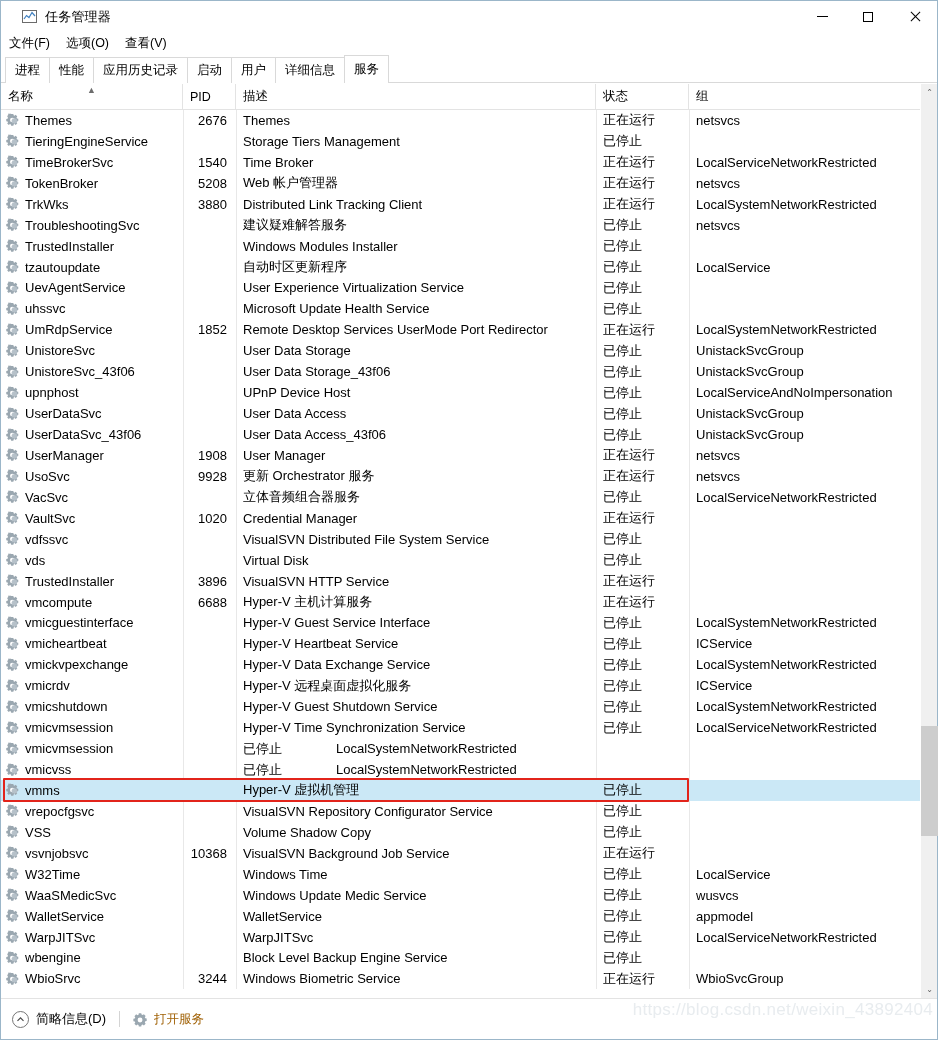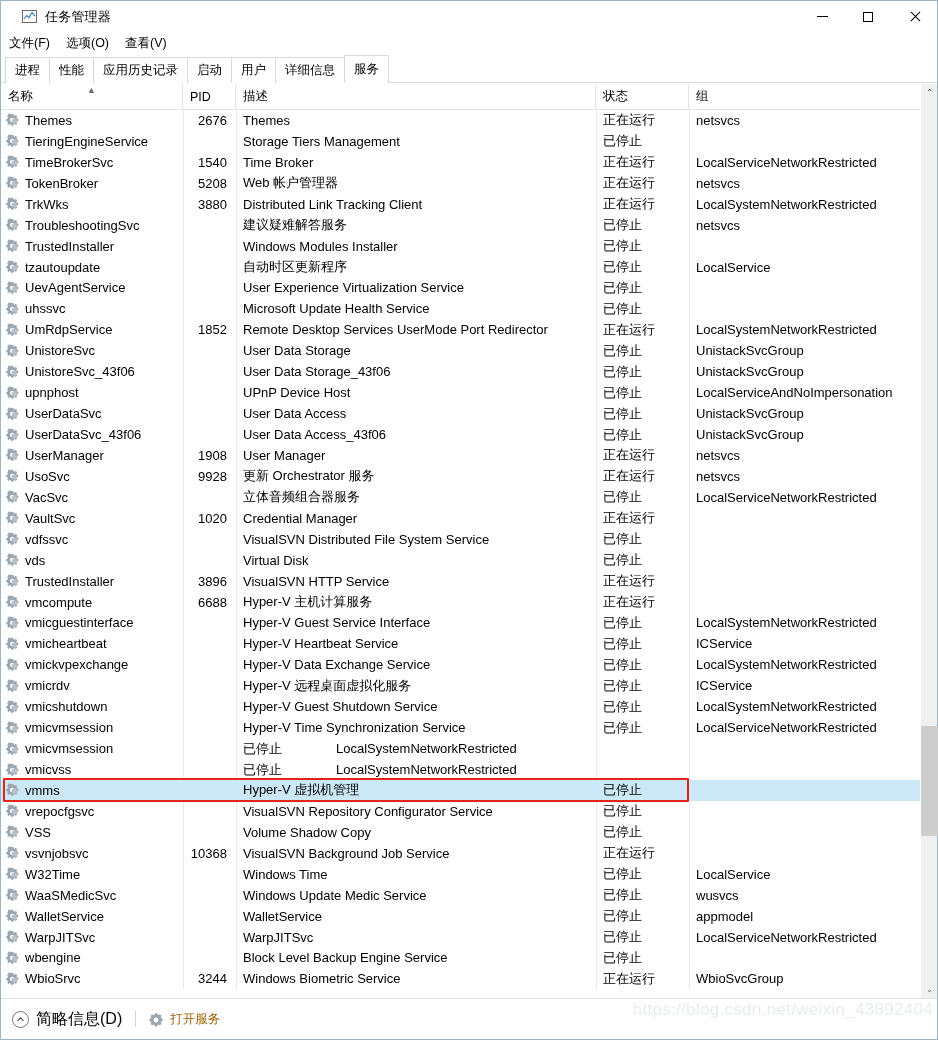--- a/index.html
+++ b/index.html
@@ -242,21 +242,21 @@
     cursor: default;
   }
   #chev-circle {
     width: 17px; height: 17px;
     border: 1px solid #767676;
     border-radius: 50%;
     display:flex; align-items:center; justify-content:center;
     margin-right: 7px;
     flex: 0 0 17px;
   }
-  #fewer-label { font-size: 16px; color: #000; }
+  #fewer-label { font-size: 13px; color: #000; }
   #sb-divider {
     width: 1px; height: 16px;
     background: #d4d4d4;
     margin: 0 13px;
   }
   #open-services {
     display:flex; align-items:center;
     cursor: default;
   }
   #open-services .svc-icon { margin-right: 6px; width:15px; height:15px; flex:0 0 15px;}

